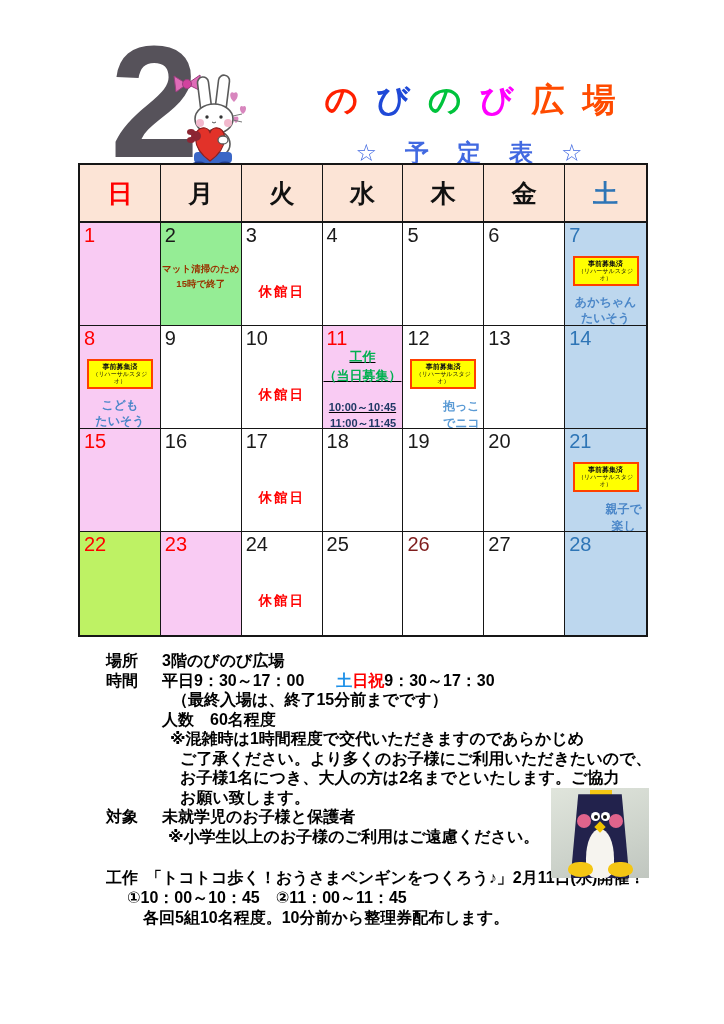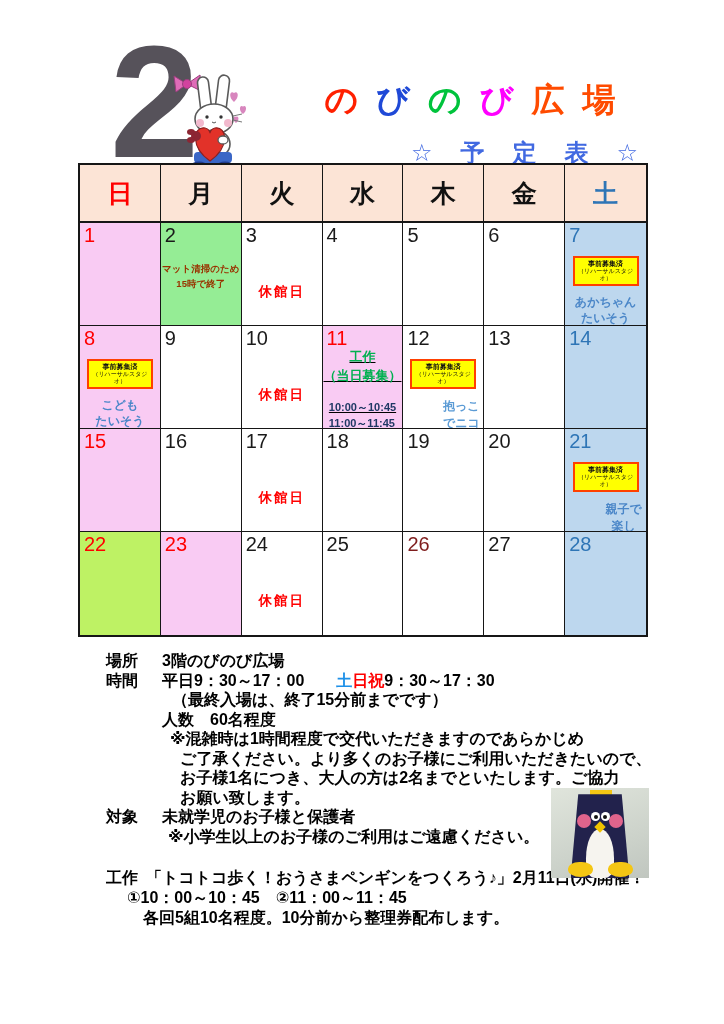--- a/index.html
+++ b/index.html
@@ -4,41 +4,41 @@
 <style>
   html,body{margin:0;padding:0;}
   body{font-family:"Liberation Sans","DejaVu Sans",sans-serif;background:#ffffff;}
   .page{position:relative;width:724px;height:1024px;background:#fff;overflow:hidden;}
 
   
   .big2{position:absolute;left:110px;top:22px;font-size:160px;line-height:1;font-weight:bold;color:#56525a;}
   .mascot{position:absolute;left:170px;top:68px;width:88px;height:108px;}
   .titles{position:absolute;left:300px;top:78px;width:340px;text-align:center;}
   .title-row{display:flex;justify-content:center;gap:18px;font-size:33px;font-weight:bold;}
-  .subtitle{margin-top:14px;font-size:24px;font-weight:bold;color:#4169e1;letter-spacing:2px;text-align:right;}
+  .subtitle{margin-top:14px;font-size:24px;font-weight:bold;color:#4169e1;letter-spacing:2px;}
 
   
   .calendar{position:absolute;left:78px;top:163px;width:570px;height:474px;border:2px solid #161616;box-sizing:border-box;}
   .cal-head{display:grid;grid-template-columns:repeat(7,1fr);height:58px;}
   .hcell{border-right:1.5px solid #161616;border-bottom:2px solid #161616;background:#fce4d6;display:flex;align-items:center;justify-content:center;font-size:25px;font-weight:bold;}
   .hcell:nth-child(7){border-right:none;}
   .cal-body{display:grid;grid-template-columns:repeat(7,1fr);grid-template-rows:repeat(4,1fr);height:412px;}
   .cell{position:relative;border-right:1.5px solid #161616;border-bottom:1.5px solid #161616;box-sizing:border-box;display:flex;flex-direction:column;align-items:center;overflow:hidden;}
   .cell:nth-child(7n){border-right:none;}
   .cell:nth-child(n+22){border-bottom:none;}
   .dnum{position:absolute;top:1px;left:4px;font-size:20px;line-height:1.1;}
   .note{margin-top:38px;font-size:9.5px;font-weight:bold;line-height:1.6;text-align:center;white-space:pre-line;}
   .closed{margin-top:60px;font-size:13.5px;font-weight:bold;color:#ff0000;letter-spacing:2px;text-align:center;}
   .badge{margin-top:33px;width:66px;box-sizing:border-box;border:2px solid #ff4000;background:#ffff00;text-align:center;padding:1px 0 2px 0;}
   .b1{font-size:7px;font-weight:bold;color:#111;line-height:1.3;}
   .b2{font-size:6px;color:#111;line-height:1.2;}
   .event{margin-top:9px;font-size:12px;font-weight:bold;line-height:1.3;text-align:center;white-space:pre-line;}
   .event.small{font-size:12px;line-height:1.35;margin-left:36px;}
   .craft-title{margin-top:22px;font-size:13px;font-weight:bold;line-height:1.45;text-align:center;white-space:pre-line;}
-  .times{margin-top:13px;font-size:11px;font-weight:bold;line-height:1.5;text-align:left;white-space:pre-line;}
+  .times{margin-top:13px;font-size:11px;font-weight:bold;line-height:1.5;text-align:right;white-space:pre-line;}
 
   
   .tblock{position:absolute;width:640px;}
   .iline{display:flex;align-items:flex-start;font-size:16px;font-weight:bold;color:#000;white-space:pre;}
   .ilabel{display:inline-block;flex:none;}
 
   
   .photo{position:absolute;left:551px;top:788px;width:98px;height:90px;background:linear-gradient(160deg,#e0e5dc 0%,#cdd3cb 60%,#c0c6bf 100%);overflow:hidden;}
   .p-crown{position:absolute;left:40%;top:2%;width:22%;height:10%;background:#f4c614;}
   .p-cup{position:absolute;left:20%;top:7%;width:60%;height:93%;background:#22224c;clip-path:polygon(13% 0,87% 0,100% 100%,0 100%);}

